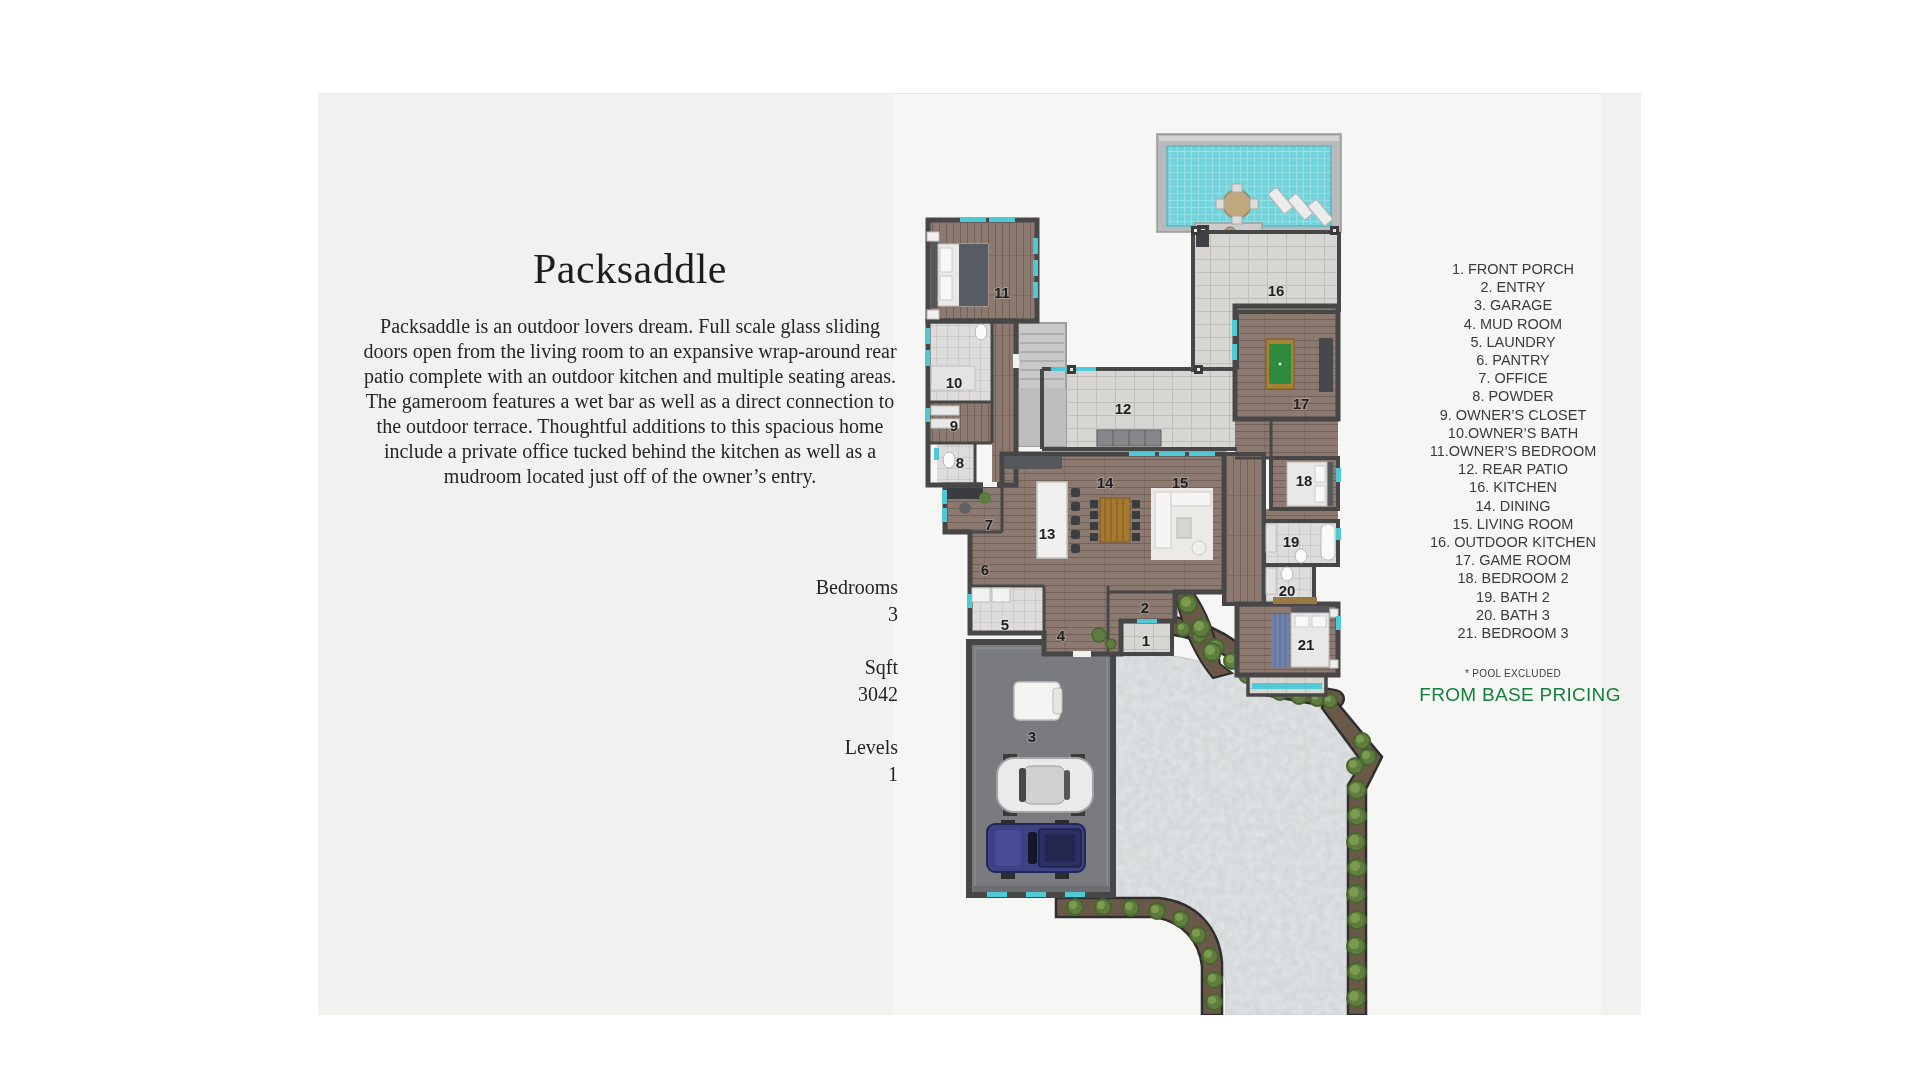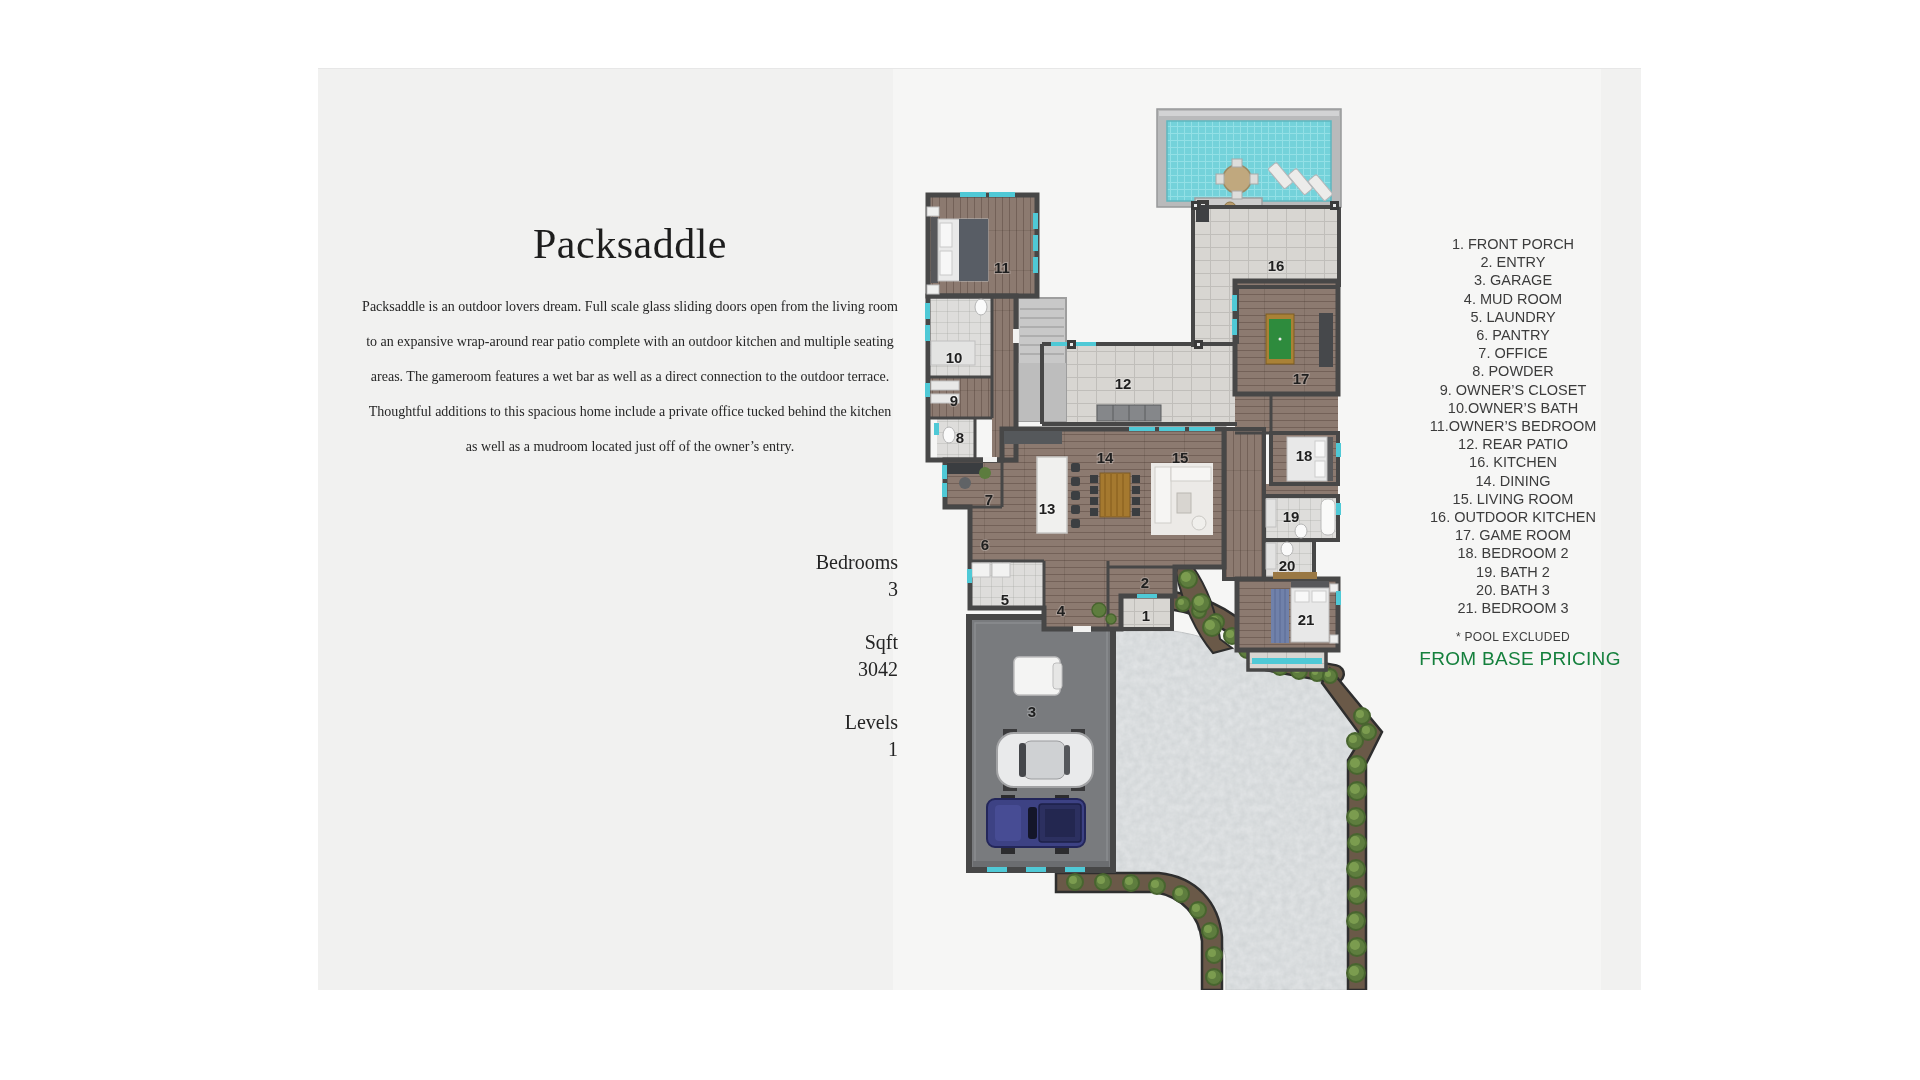--- a/index.html
+++ b/index.html
@@ -1,33 +1,33 @@
 <!DOCTYPE html>
 <html style="--wood: #8c7a70; --pavers: #d8d6d2; --paver-line: #c0beba; --wall: #474747; --pool-water: #74d2da; --pool-grid: #93e0e6; --pool-rim: #b9babb; --cyan: #4fc9d6; --hedge-soil: #6a5948; --bush-green: #5e7d3e; --bush-dark: #48652f; --concrete: #cfd3d5; --garage-floor: #797b7e; --tile: #dedddb; --stairs: #c8c8c8;"><head>
 <meta charset="utf-8">
 <style>
   html,body{margin:0;padding:0;background:#ffffff;width:1920px;height:1080px;overflow:hidden;
     font-family:"Liberation Serif", serif;}
   .page{position:relative;width:1920px;height:1080px;background:#ffffff;}
-  .panel{position:absolute;left:318px;top:68px;width:1283px;height:921px;background:#f1f1f0;
+  .panel{position:absolute;left:318px;top:93px;width:1283px;height:921px;background:#f1f1f0;
     border-top:1px solid #e7e7e7;padding-left:40px;}
   .panel-right{position:absolute;left:575px;top:0;width:708px;height:921px;background:#f6f6f5;}
   
   .col{position:absolute;left:44px;top:0;width:536px;height:921px;text-align:center;color:#242424;}
   .title{position:absolute;left:0;top:152px;width:536px;font-size:42px;line-height:46px;
     color:#1d1d1d;font-weight:normal;letter-spacing:.5px;}
-  .desc{position:absolute;left:0;top:220px;width:536px;font-size:14px;line-height:35px;color:#262626;}
+  .desc{position:absolute;left:0;top:220px;width:536px;font-size:20px;line-height:25px;color:#262626;}
   .stats{position:absolute;left:0;top:480px;width:536px;}
   .stat-block{margin-bottom:26px;font-size:20px;line-height:27px;color:#242424;text-align:right;}
   
   .legend{position:absolute;left:1080px;top:166px;width:230px;text-align:center;
     font-family:"Liberation Sans", sans-serif;color:#3c3c3c;}
   .legend ul{list-style:none;margin:0;padding:0;}
   .legend li{font-size:14.5px;line-height:18.2px;white-space:nowrap;}
-  .footnote1{margin-top:10px;font-size:12px;line-height:21px;letter-spacing:.3px;color:#3e3e3e;}
+  .footnote1{margin-top:21px;font-size:10px;line-height:21px;letter-spacing:.3px;color:#3e3e3e;}
   .footnote2{padding-left:7px;font-size:19px;line-height:21px;letter-spacing:.3px;color:#15803d;margin-left:7px;}
   
   .plan{position:absolute;left:607px;top:22px;width:490px;height:899px;}
   .plan svg{display:block;}
   .room-num{font-family:"Liberation Sans", sans-serif;font-weight:bold;font-size:15px;fill:#1f1f1f;
     paint-order:stroke;stroke:#ffffff;stroke-width:2px;stroke-opacity:.25;}
 </style>
 </head>
 <body>
 

